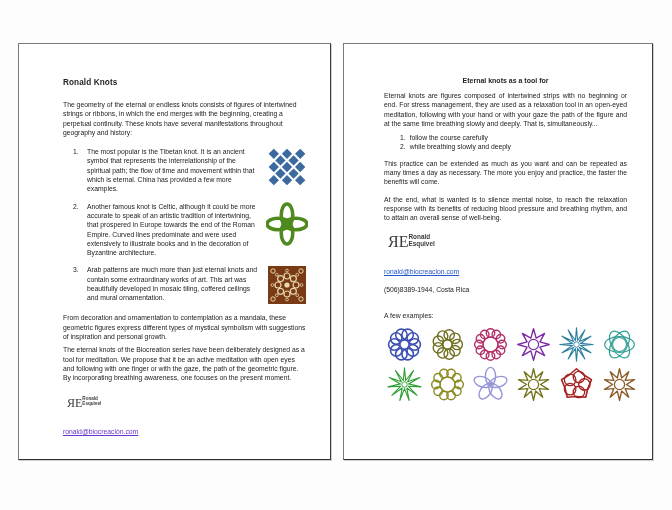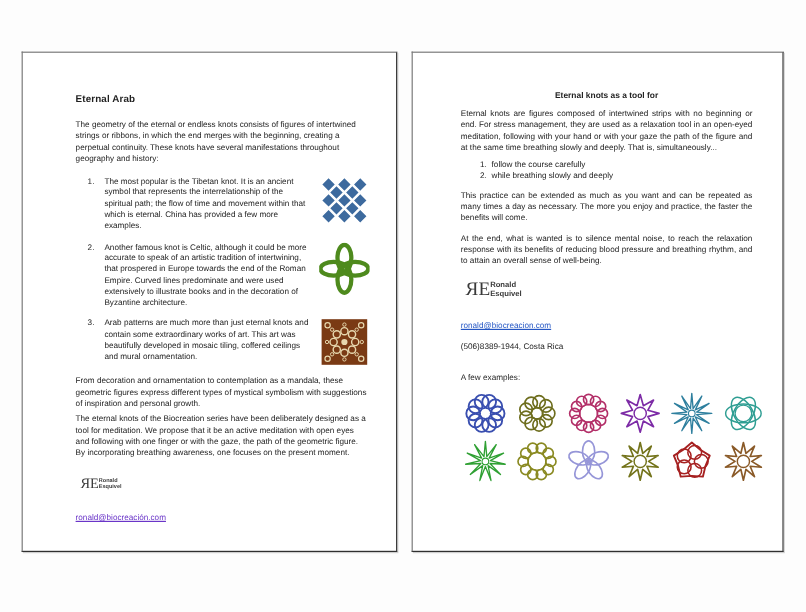--- a/index.html
+++ b/index.html
@@ -19,21 +19,21 @@
 
   .knot-list { margin:0 0 2px 10px; }
   .knot-item { display:flex; gap:5px; margin-bottom:8px; }
   .li-num { width:9px; flex:none; }
   .li-text { flex:1; }
   .li-img { flex:none; width:42px; display:flex; justify-content:center; align-items:flex-start; }
 
   .p1-para2 { margin-bottom:4px; }
   .p1-para3 { margin-bottom:13px; }
 
-  .sig { display:flex; align-items:center; gap:0; margin-left:4px; margin-bottom:9px; }
+  .sig { display:flex; gap:0; margin-left:4px; margin-bottom:9px; }
   .sig-glyph { font-family:"Liberation Serif", serif; color:#3a3a3a; }
   .sig1 .sig-glyph { font-size:12px; }
   .sig2 .sig-glyph { font-size:16px; }
   .sig-name { color:#3a3a3a; font-weight:bold; }
   .sig1 .sig-name { font-size:4.6px; line-height:5.4px; }
   .sig2 .sig-name { font-size:6.4px; line-height:7.2px; }
 
   a.doc-link { display:inline-block; font-size:6.8px; text-decoration:underline; }
   .link-purple { color:#6a35c8; }
   .link-blue { color:#2456c4; }
@@ -48,21 +48,21 @@
   .examples-label { font-size:6.8px; margin-top:19px; margin-bottom:7px; }
   .knot-grid { display:grid; grid-template-columns:repeat(6,1fr); gap:3px 6px; width:238px; margin-left:2px; }
   .knot-cell { display:flex; justify-content:center; align-items:center; }
 </style>
 </head>
 <body>
 
 <div class="canvas">
 
   <div class="page page1">
-    <div class="p1-title">Eternal Arab</div>
+    <div class="p1-title">Ronald Knots</div>
     <p class="body-txt p1-intro">The geometry of the eternal or endless knots consists of figures of intertwined strings or ribbons, in which the end merges with the beginning, creating a perpetual continuity. These knots have several manifestations throughout geography and history:</p>
 
     <div class="knot-list">
       <div class="knot-item">
         <span class="body-txt li-num">1.</span>
         <span class="body-txt li-text">The most popular is the Tibetan knot. It is an ancient symbol that represents the interrelationship of the spiritual path; the flow of time and movement within that which is eternal. China has provided a few more examples.</span>
         <span class="li-img">
             <svg viewBox="-20 -20 40 40" width="40" height="40">
               <rect x="-4.2" y="-4.2" width="8.4" height="8.4" fill="#3d6a9e" stroke="#ffffff" stroke-width="1.1" transform="translate(-13.2 -13.2) rotate(45)"></rect>
               <rect x="-4.2" y="-4.2" width="8.4" height="8.4" fill="#3d6a9e" stroke="#ffffff" stroke-width="1.1" transform="translate(-13.2 0) rotate(45)"></rect>

